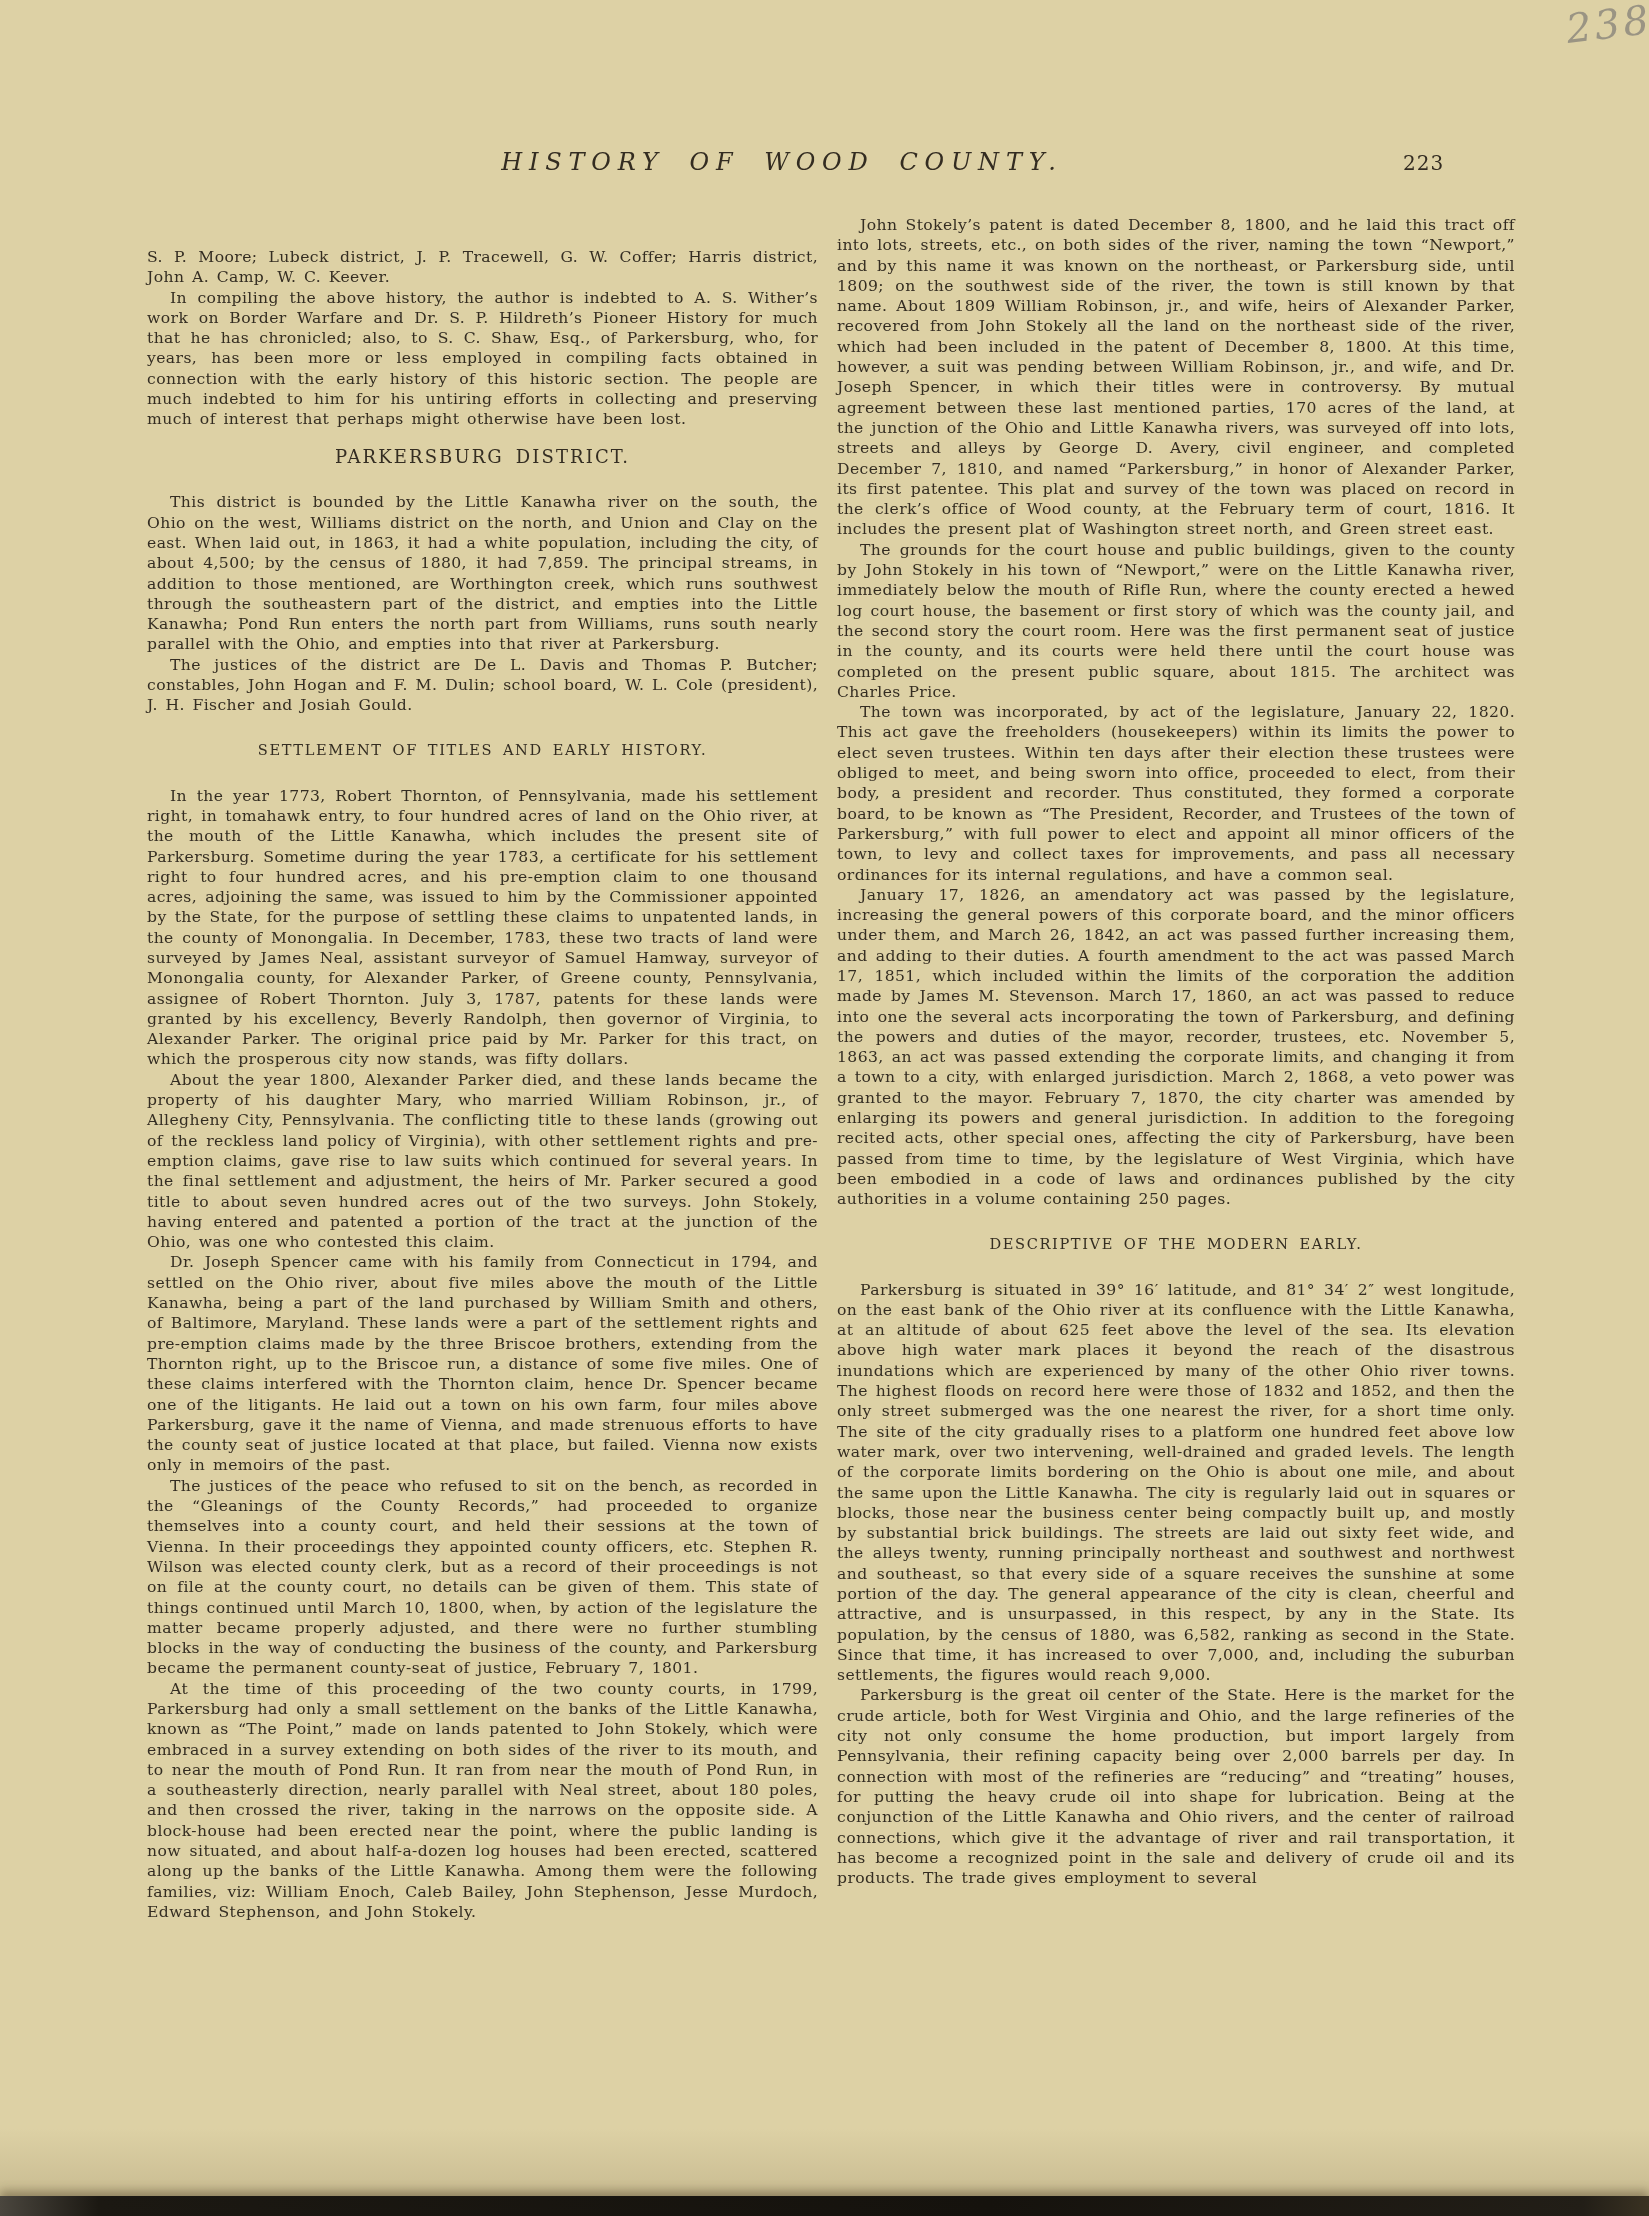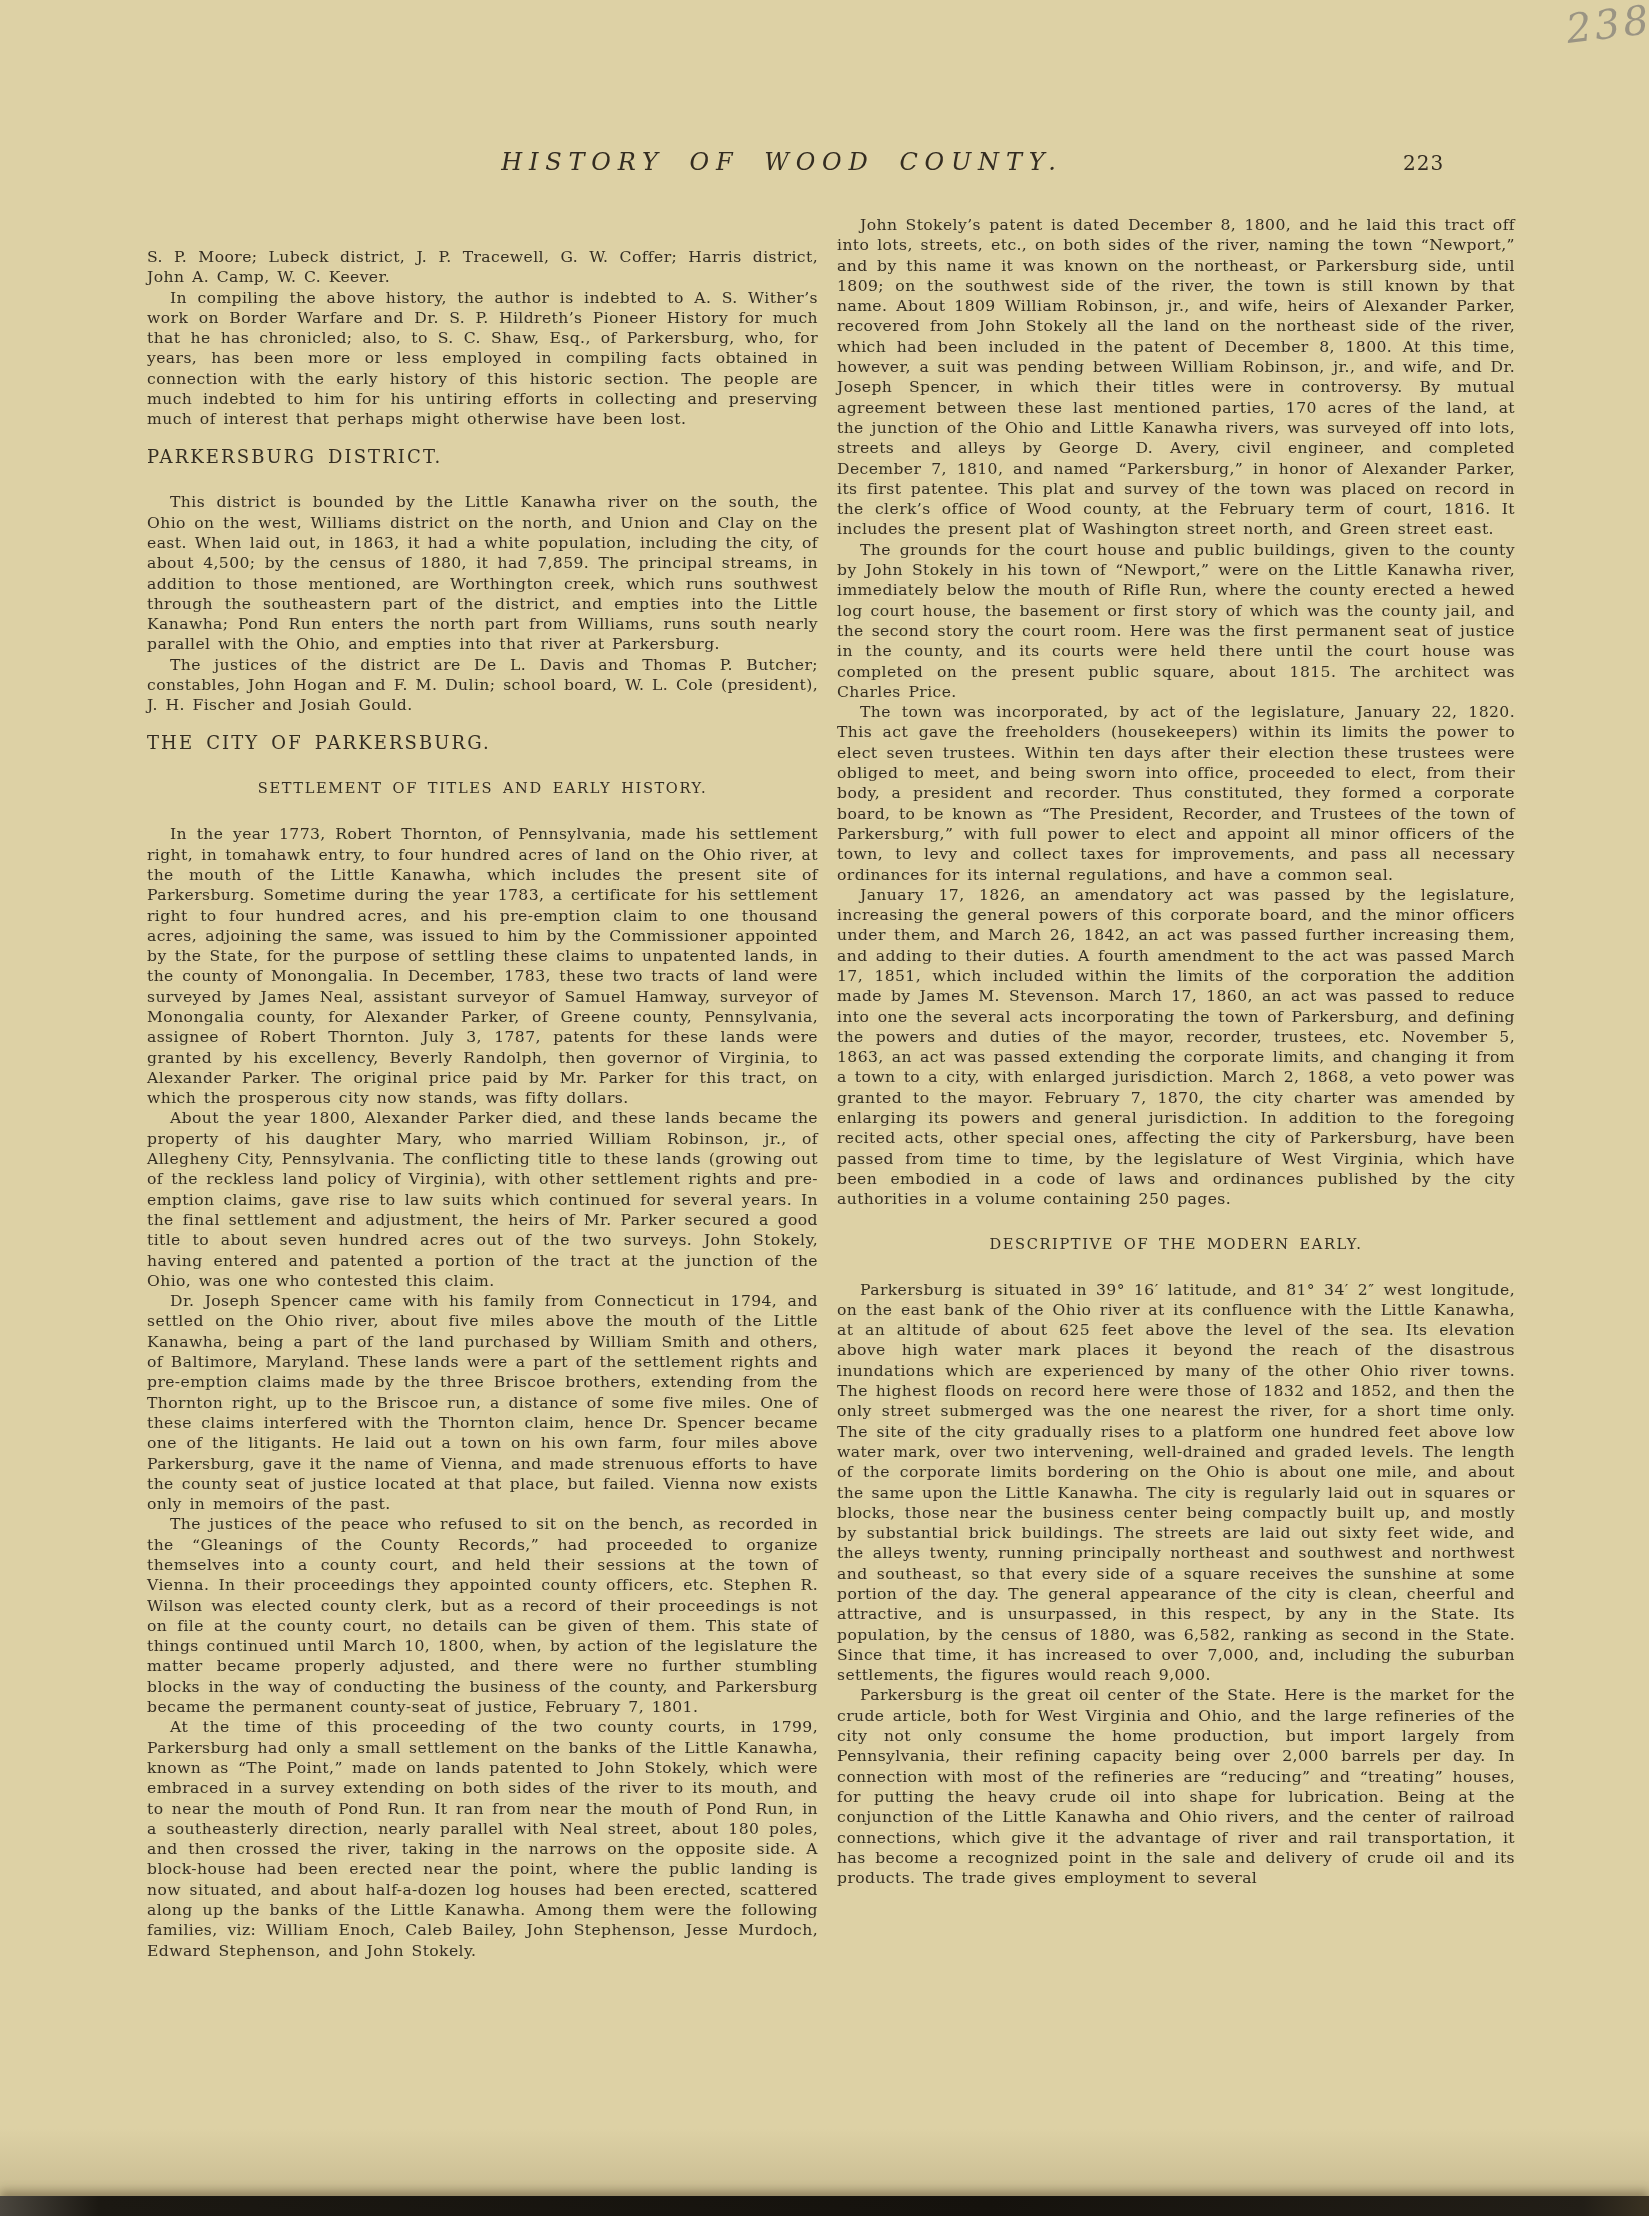--- a/index.html
+++ b/index.html
@@ -47,20 +47,21 @@
   .col-right { left: 837px; width: 678px; }
   .par {
     margin: 0;
     font-size: 15.6px; line-height: 20.3px;
     letter-spacing: 0.4px; word-spacing: 2.3px;
     text-align: justify;
     text-indent: 23px;
   }
   .noindent { text-indent: 0; margin-top: 32px; }
   .h1 {
+    text-align: center;
     font-size: 18px; line-height: 22px;
     letter-spacing: 2.1px; word-spacing: 4.2px;
     margin: 16.7px 0 24px 0;
     color: #342d22;
   }
   .h2 {
     text-align: center;
     font-size: 14.6px; line-height: 18px;
     letter-spacing: 1.6px; word-spacing: 3.7px;
     margin: 25px 0 27px 0;
@@ -85,21 +86,20 @@
   <div class="running-head">HISTORY OF WOOD COUNTY.</div>
   <div class="page-number">223</div>
   <div class="pencil">238</div>
 
   <div class="col col-left">
       <p class="par noindent">S. P. Moore; Lubeck district, J. P. Tracewell, G. W. Coffer; Harris district, John A. Camp, W. C. Keever.</p>
       <p class="par">In compiling the above history, the author is indebted to A. S. Wither’s work on Border Warfare and Dr. S. P. Hildreth’s Pioneer History for much that he has chronicled; also, to S. C. Shaw, Esq., of Parkersburg, who, for years, has been more or less employed in compiling facts obtained in connection with the early history of this historic section. The people are much indebted to him for his untiring efforts in collecting and preserving much of interest that perhaps might otherwise have been lost.</p>
       <div class="h1">PARKERSBURG DISTRICT.</div>
       <p class="par">This district is bounded by the Little Kanawha river on the south, the Ohio on the west, Williams district on the north, and Union and Clay on the east. When laid out, in 1863, it had a white population, including the city, of about 4,500; by the census of 1880, it had 7,859. The principal streams, in addition to those mentioned, are Worthington creek, which runs southwest through the southeastern part of the district, and empties into the Little Kanawha; Pond Run enters the north part from Williams, runs south nearly parallel with the Ohio, and empties into that river at Parkersburg.</p>
       <p class="par">The justices of the district are De L. Davis and Thomas P. Butcher; constables, John Hogan and F. M. Dulin; school board, W. L. Cole (president), J. H. Fischer and Josiah Gould.</p>
-      <div class="h1">THE CITY OF PARKERSBURG.</div>
       <div class="h2">SETTLEMENT OF TITLES AND EARLY HISTORY.</div>
       <p class="par">In the year 1773, Robert Thornton, of Pennsylvania, made his settlement right, in tomahawk entry, to four hundred acres of land on the Ohio river, at the mouth of the Little Kanawha, which includes the present site of Parkersburg. Sometime during the year 1783, a certificate for his settlement right to four hundred acres, and his pre-emption claim to one thousand acres, adjoining the same, was issued to him by the Commissioner appointed by the State, for the purpose of settling these claims to unpatented lands, in the county of Monongalia. In December, 1783, these two tracts of land were surveyed by James Neal, assistant surveyor of Samuel Hamway, surveyor of Monongalia county, for Alexander Parker, of Greene county, Pennsylvania, assignee of Robert Thornton. July 3, 1787, patents for these lands were granted by his excellency, Beverly Randolph, then governor of Virginia, to Alexander Parker. The original price paid by Mr. Parker for this tract, on which the prosperous city now stands, was fifty dollars.</p>
       <p class="par">About the year 1800, Alexander Parker died, and these lands became the property of his daughter Mary, who married William Robinson, jr., of Allegheny City, Pennsylvania. The conflicting title to these lands (growing out of the reckless land policy of Virginia), with other settlement rights and pre-emption claims, gave rise to law suits which continued for several years. In the final settlement and adjustment, the heirs of Mr. Parker secured a good title to about seven hundred acres out of the two surveys. John Stokely, having entered and patented a portion of the tract at the junction of the Ohio, was one who contested this claim.</p>
       <p class="par">Dr. Joseph Spencer came with his family from Connecticut in 1794, and settled on the Ohio river, about five miles above the mouth of the Little Kanawha, being a part of the land purchased by William Smith and others, of Baltimore, Maryland. These lands were a part of the settlement rights and pre-emption claims made by the three Briscoe brothers, extending from the Thornton right, up to the Briscoe run, a distance of some five miles. One of these claims interfered with the Thornton claim, hence Dr. Spencer became one of the litigants. He laid out a town on his own farm, four miles above Parkersburg, gave it the name of Vienna, and made strenuous efforts to have the county seat of justice located at that place, but failed. Vienna now exists only in memoirs of the past.</p>
       <p class="par">The justices of the peace who refused to sit on the bench, as recorded in the “Gleanings of the County Records,” had proceeded to organize themselves into a county court, and held their sessions at the town of Vienna. In their proceedings they appointed county officers, etc. Stephen R. Wilson was elected county clerk, but as a record of their proceedings is not on file at the county court, no details can be given of them. This state of things continued until March 10, 1800, when, by action of the legislature the matter became properly adjusted, and there were no further stumbling blocks in the way of conducting the business of the county, and Parkersburg became the permanent county-seat of justice, February 7, 1801.</p>
       <p class="par">At the time of this proceeding of the two county courts, in 1799, Parkersburg had only a small settlement on the banks of the Little Kanawha, known as “The Point,” made on lands patented to John Stokely, which were embraced in a survey extending on both sides of the river to its mouth, and to near the mouth of Pond Run. It ran from near the mouth of Pond Run, in a southeasterly direction, nearly parallel with Neal street, about 180 poles, and then crossed the river, taking in the narrows on the opposite side. A block-house had been erected near the point, where the public landing is now situated, and about half-a-dozen log houses had been erected, scattered along up the banks of the Little Kanawha. Among them were the following families, viz: William Enoch, Caleb Bailey, John Stephenson, Jesse Murdoch, Edward Stephenson, and John Stokely.</p>
     </div>
   <div class="col col-right">
       <p class="par">John Stokely’s patent is dated December 8, 1800, and he laid this tract off into lots, streets, etc., on both sides of the river, naming the town “Newport,” and by this name it was known on the northeast, or Parkersburg side, until 1809; on the southwest side of the river, the town is still known by that name. About 1809 William Robinson, jr., and wife, heirs of Alexander Parker, recovered from John Stokely all the land on the northeast side of the river, which had been included in the patent of December 8, 1800. At this time, however, a suit was pending between William Robinson, jr., and wife, and Dr. Joseph Spencer, in which their titles were in controversy. By mutual agreement between these last mentioned parties, 170 acres of the land, at the junction of the Ohio and Little Kanawha rivers, was surveyed off into lots, streets and alleys by George D. Avery, civil engineer, and completed December 7, 1810, and named “Parkersburg,” in honor of Alexander Parker, its first patentee. This plat and survey of the town was placed on record in the clerk’s office of Wood county, at the February term of court, 1816. It includes the present plat of Washington street north, and Green street east.</p>
       <p class="par">The grounds for the court house and public buildings, given to the county by John Stokely in his town of “Newport,” were on the Little Kanawha river, immediately below the mouth of Rifle Run, where the county erected a hewed log court house, the basement or first story of which was the county jail, and the second story the court room. Here was the first permanent seat of justice in the county, and its courts were held there until the court house was completed on the present public square, about 1815. The architect was Charles Price.</p>

